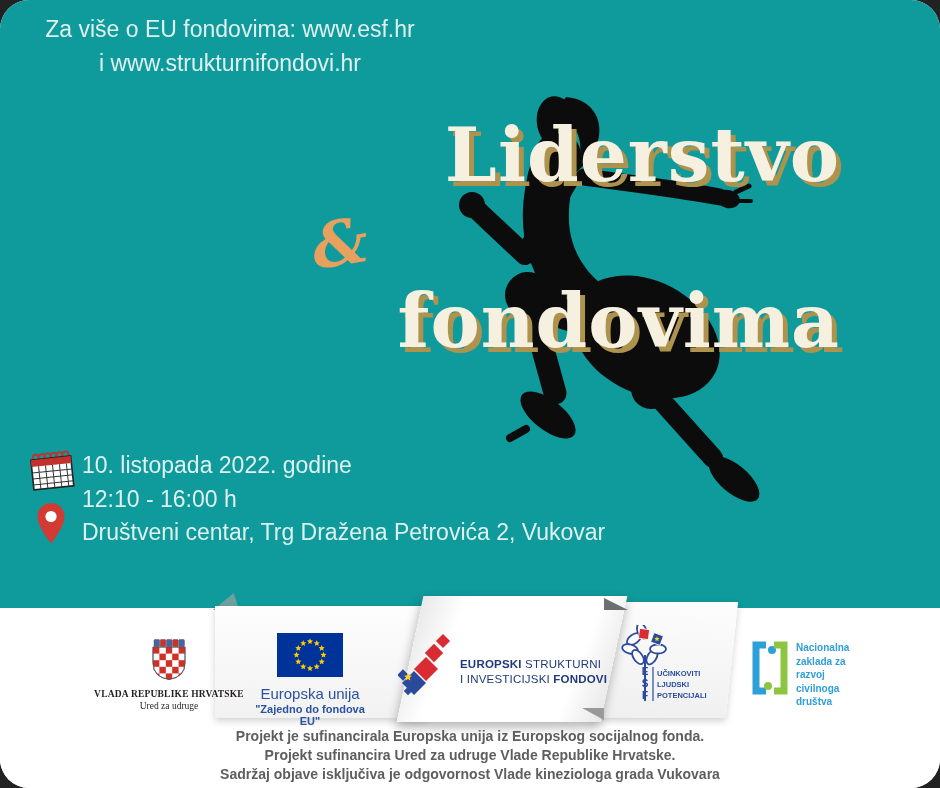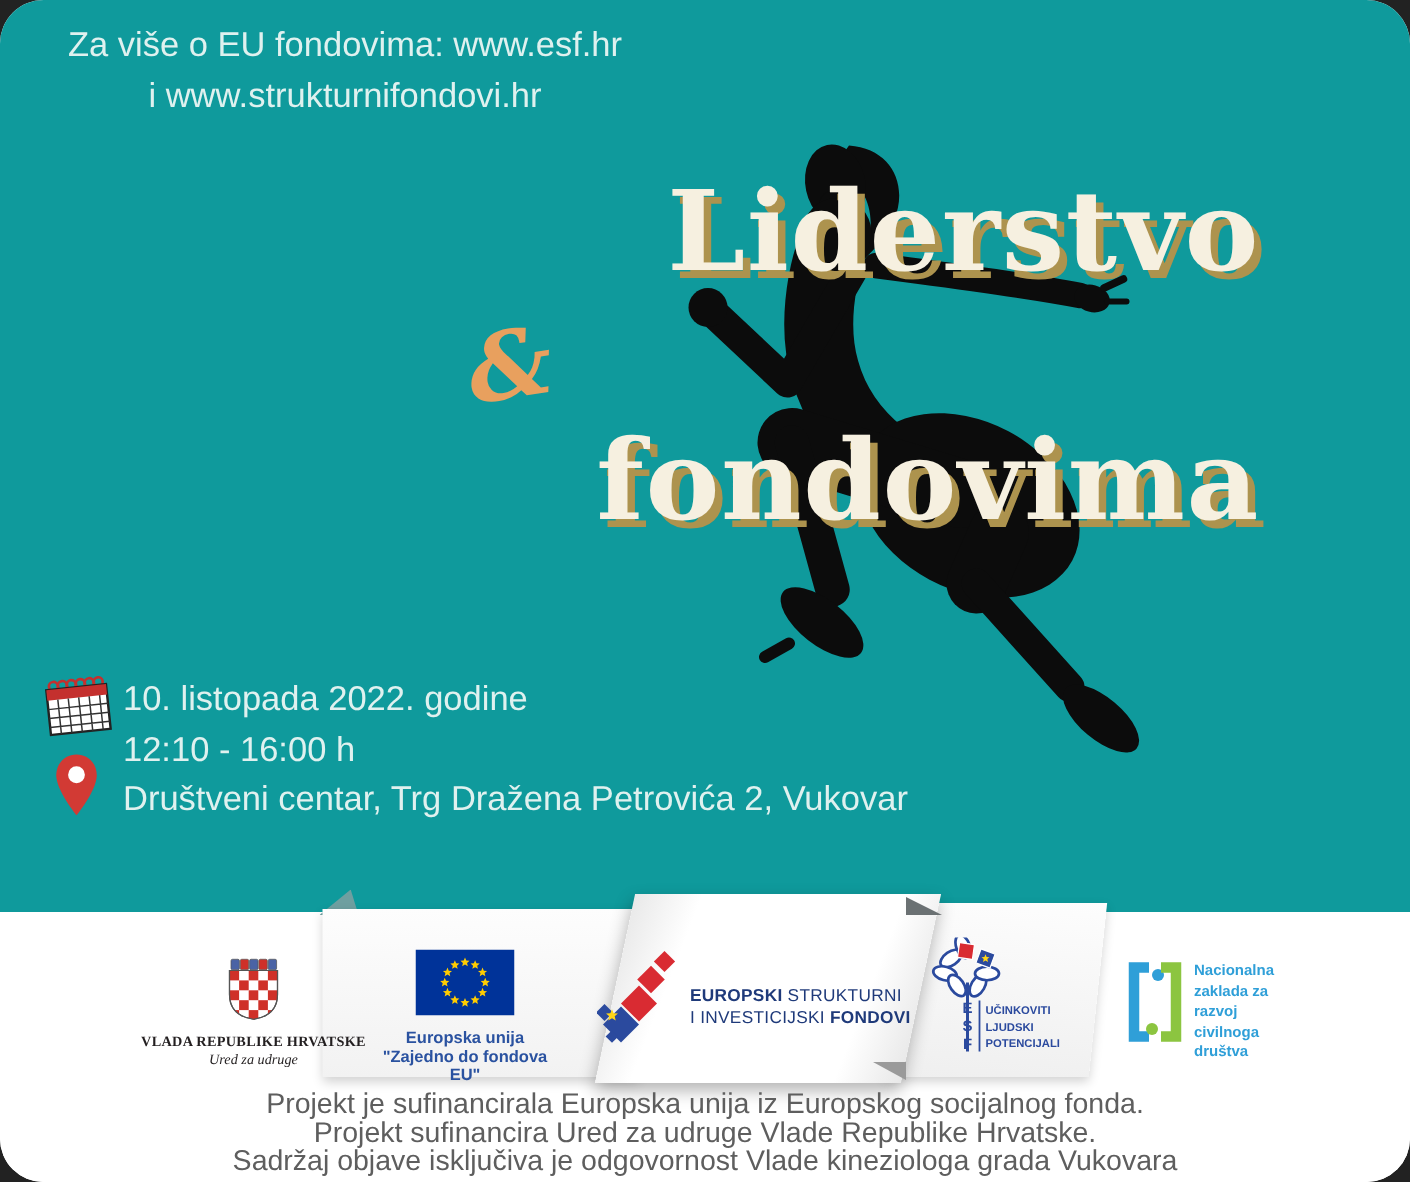--- a/index.html
+++ b/index.html
@@ -34,30 +34,30 @@
   .band-mid{left:410px;top:596px;width:204px;height:126px;transform:skewX(-12deg);
         background:linear-gradient(100deg,#e9e9e9 0%,#ffffff 20%,#ffffff 80%,#e8e8e8 100%);
         box-shadow:0 5px 11px rgba(0,0,0,.30);}
   .fold{position:absolute;background:#6b7173;}
   .fold-top{left:604px;top:598px;width:24px;height:12px;clip-path:polygon(0 0,100% 100%,0 100%);}
   .fold-bot{left:582px;top:708px;width:22px;height:12px;background:#9a9a9a;clip-path:polygon(0 0,100% 0,100% 100%);}
   .logo{position:absolute;}
   .vlada{left:70px;top:636px;width:150px;text-align:center;color:#231f20;
          font-family:"Liberation Serif",serif;margin-left:24px;}
   .vlada .t1{font-size:9.5px;font-weight:700;letter-spacing:.2px;margin-top:3px;}
-  .vlada .t2{font-size:9.5px;margin-top:2px;font-style:italic;}
+  .vlada .t2{font-size:9.5px;margin-top:2px;}
   .eu{left:250px;top:633px;width:120px;text-align:center;color:var(--eu_text_blue);}
-  .eu .t1{font-size:11px;font-weight:700;margin-top:4px;}
+  .eu .t1{font-size:15px;font-weight:400;margin-top:4px;}
   .eu .t2{font-size:11px;font-weight:700;margin-top:1px;}
   .esif-text{left:460px;top:657px;width:180px;color:var(--esif_navy);
          font-size:11.5px;line-height:15px;letter-spacing:.2px;white-space:nowrap;}
   .nz-text{left:796px;top:641px;width:90px;color:var(--nz_blue);
          font-weight:700;font-size:10px;line-height:13.5px;}
   .disc{position:absolute;left:0;top:727px;width:940px;text-align:center;
-        color:var(--disclaimer_gray);font-size:19px;line-height:19px;}
+        color:var(--disclaimer_gray);font-size:14px;line-height:19px;font-weight:bold;}
   b{font-weight:700;}
 </style>
 </head>
 <body>
 
 <div class="poster" style="--teal_background: #0f9a9c; --title_cream: #f6f0e0; --title_shadow_gold: #ad934e; --ampersand_orange: #e8a05e; --light_text: #dff1ef; --calendar_red: #c4302e; --pin_red: #d23a34; --eu_flag_blue: #003399; --star_yellow: #ffcc00; --esif_red: #d92b32; --esif_navy: #1f3a7a; --esf_blue: #2b4a9e; --nz_blue: #2f9fd8; --nz_green: #8cc540; --disclaimer_gray: #5e5e5e;">
   <div class="teal"></div>
 
   <div class="hdr">
     <div>Za više o EU fondovima: www.esf.hr</div>

